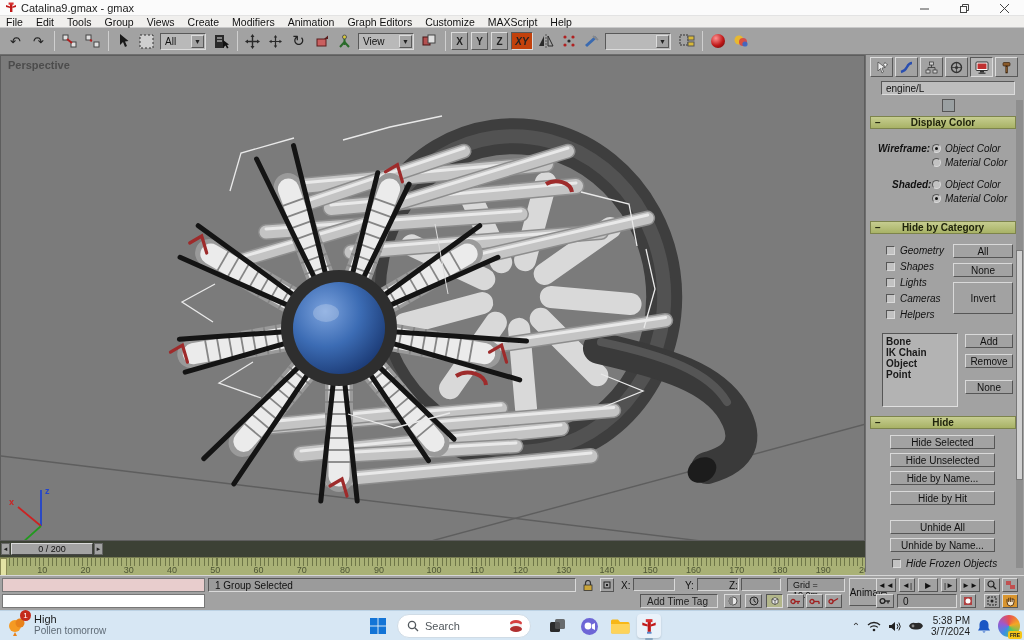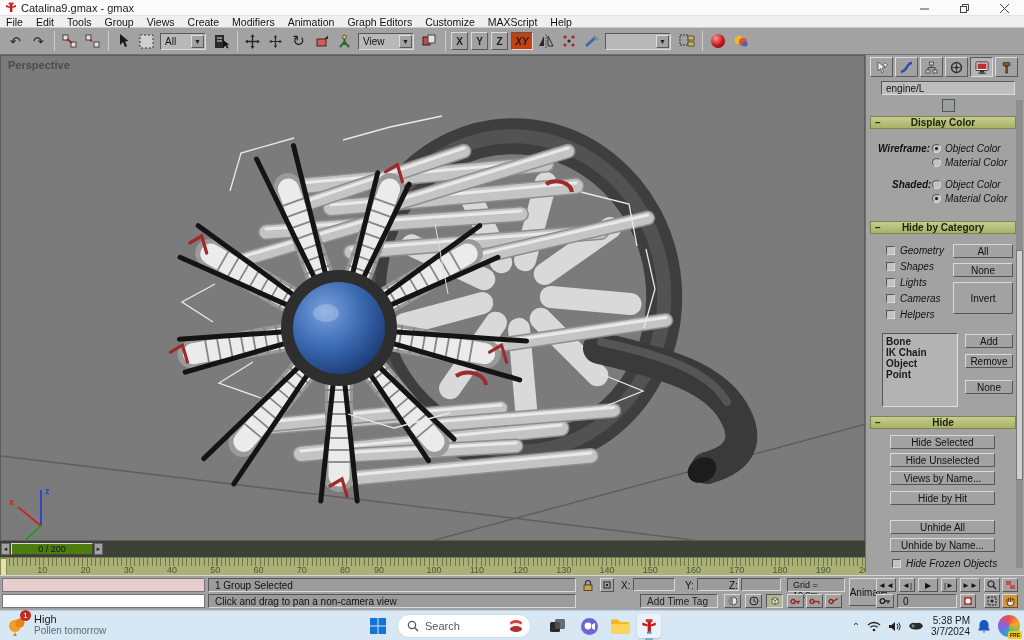--- a/index.html
+++ b/index.html
@@ -69,21 +69,21 @@
     border:1px solid; border-color:#565656 #e0e0e0 #e0e0e0 #565656; padding:2px 0 0 3px; }
   #hbc-list div { font-size:10px; font-weight:bold; color:#1a1a1a; line-height:11px; }
   #cp-scroll { position:absolute; right:1px; top:45px; width:7px; height:468px; background:#8e8e8e; }
   #cp-thumb { position:absolute; left:0; top:150px; width:7px; height:230px; background:#cfcfcf; border:1px solid #777;}
 
   
   #timeslider { position:absolute; left:0; top:541px; width:865px; height:16px; background:#3c4135;
     display:flex; align-items:center; }
   .ts-arrow { width:9px; height:12px; background:#a2a2a2; border:1px solid #666; color:#222;
     font-size:6px; display:flex; align-items:center; justify-content:center; margin:0 1px; flex:0 0 auto;}
-  #ts-handle { width:82px; height:12px; background:#4d7c0f; border:1px solid; border-color:#d9d9d9 #444 #444 #d9d9d9;
+  #ts-handle { width:82px; height:12px; background:#a3a3a3; border:1px solid; border-color:#d9d9d9 #444 #444 #d9d9d9;
     font-size:9px; color:#111; display:flex; align-items:center; justify-content:center; }
   #ruler { position:absolute; left:0; top:557px; width:865px; height:18px; background:#a9b176;
     border-top:1px solid #777d52; overflow:hidden;}
   #ruler-ticks { position:absolute; left:0; top:0; width:865px; height:8px;
     background:repeating-linear-gradient(90deg,#6f7748 0 1px,transparent 1px 4.33px); }
   #ruler-marker { position:absolute; left:0; top:0; width:7px; height:18px; background:#e3e3a4; border:1px solid #8a8a55;}
   .ruler-num { position:absolute; top:7px; font-size:9px; color:#4e5635; }
 
   
   #statusbar { position:absolute; left:0; top:575px; width:1024px; height:35px; background:#a2a2a2;
@@ -603,21 +603,21 @@
       <span class="cp-btn" style="left:95px; top:146px; width:48px; height:14px">None</span>
     </div>
 
     <div class="rollhead">
       <span class="sign">−</span>
       <span class="rtitle">Hide</span>
     </div>
     <div class="rollbody" style="height:146px">
       <span class="cp-btn" style="left:20px; top:6px; width:105px; height:14px">Hide Selected</span>
       <span class="cp-btn" style="left:20px; top:24px; width:105px; height:14px">Hide Unselected</span>
-      <span class="cp-btn" style="left:20px; top:42px; width:105px; height:14px">Views by Name...</span>
+      <span class="cp-btn" style="left:20px; top:42px; width:105px; height:14px">Hide by Name...</span>
       <span class="cp-btn" style="left:20px; top:62px; width:105px; height:14px">Hide by Hit</span>
       <span class="cp-btn" style="left:20px; top:91px; width:105px; height:14px">Unhide All</span>
       <span class="cp-btn" style="left:20px; top:109px; width:105px; height:14px">Unhide by Name...</span>
       <span class="checkbox" style="left:22px; top:130px"></span>
       <span class="cp-label" style="left:36px; top:129px">Hide Frozen Objects</span>
     </div>
 
     <div class="rollhead">
       <span class="sign">+</span>
       <span class="rtitle">Freeze</span>
@@ -664,21 +664,20 @@
         <span class="ruler-num" style="left: 772.5px;">180</span>
         <span class="ruler-num" style="left: 815.75px;">190</span>
         <span class="ruler-num" style="left: 859px;">200</span>
       </div>
   </div>
 
   <div id="statusbar">
     <div id="listener-pink"></div>
     <div id="listener-white"></div>
     <div id="sel-status" class="sunken">1 Group Selected</div>
-    <div id="prompt-line" class="sunken">Click and drag to pan a non-camera view</div>
 
     <span class="tb-ico" style="position:absolute; left:580px; top:2px; width:15px; height:14px">
       <svg width="10" height="11" viewBox="0 0 10 11">
           <rect x="1" y="5" width="8" height="5.5" fill="#caa53a" stroke="#333" stroke-width=".8"></rect>
           <path d="M2.5 5 V3 a2.5 2.5 0 0 1 5 0 V5" fill="none" stroke="#333" stroke-width="1.2"></path>
         </svg>
     </span>
     <span class="mini-ico" style="left:600px; top:2px; width:14px">
       <svg width="8" height="8" viewBox="0 0 8 8">
           <rect x="1" y="1" width="6" height="6" fill="none" stroke="#222"></rect>

